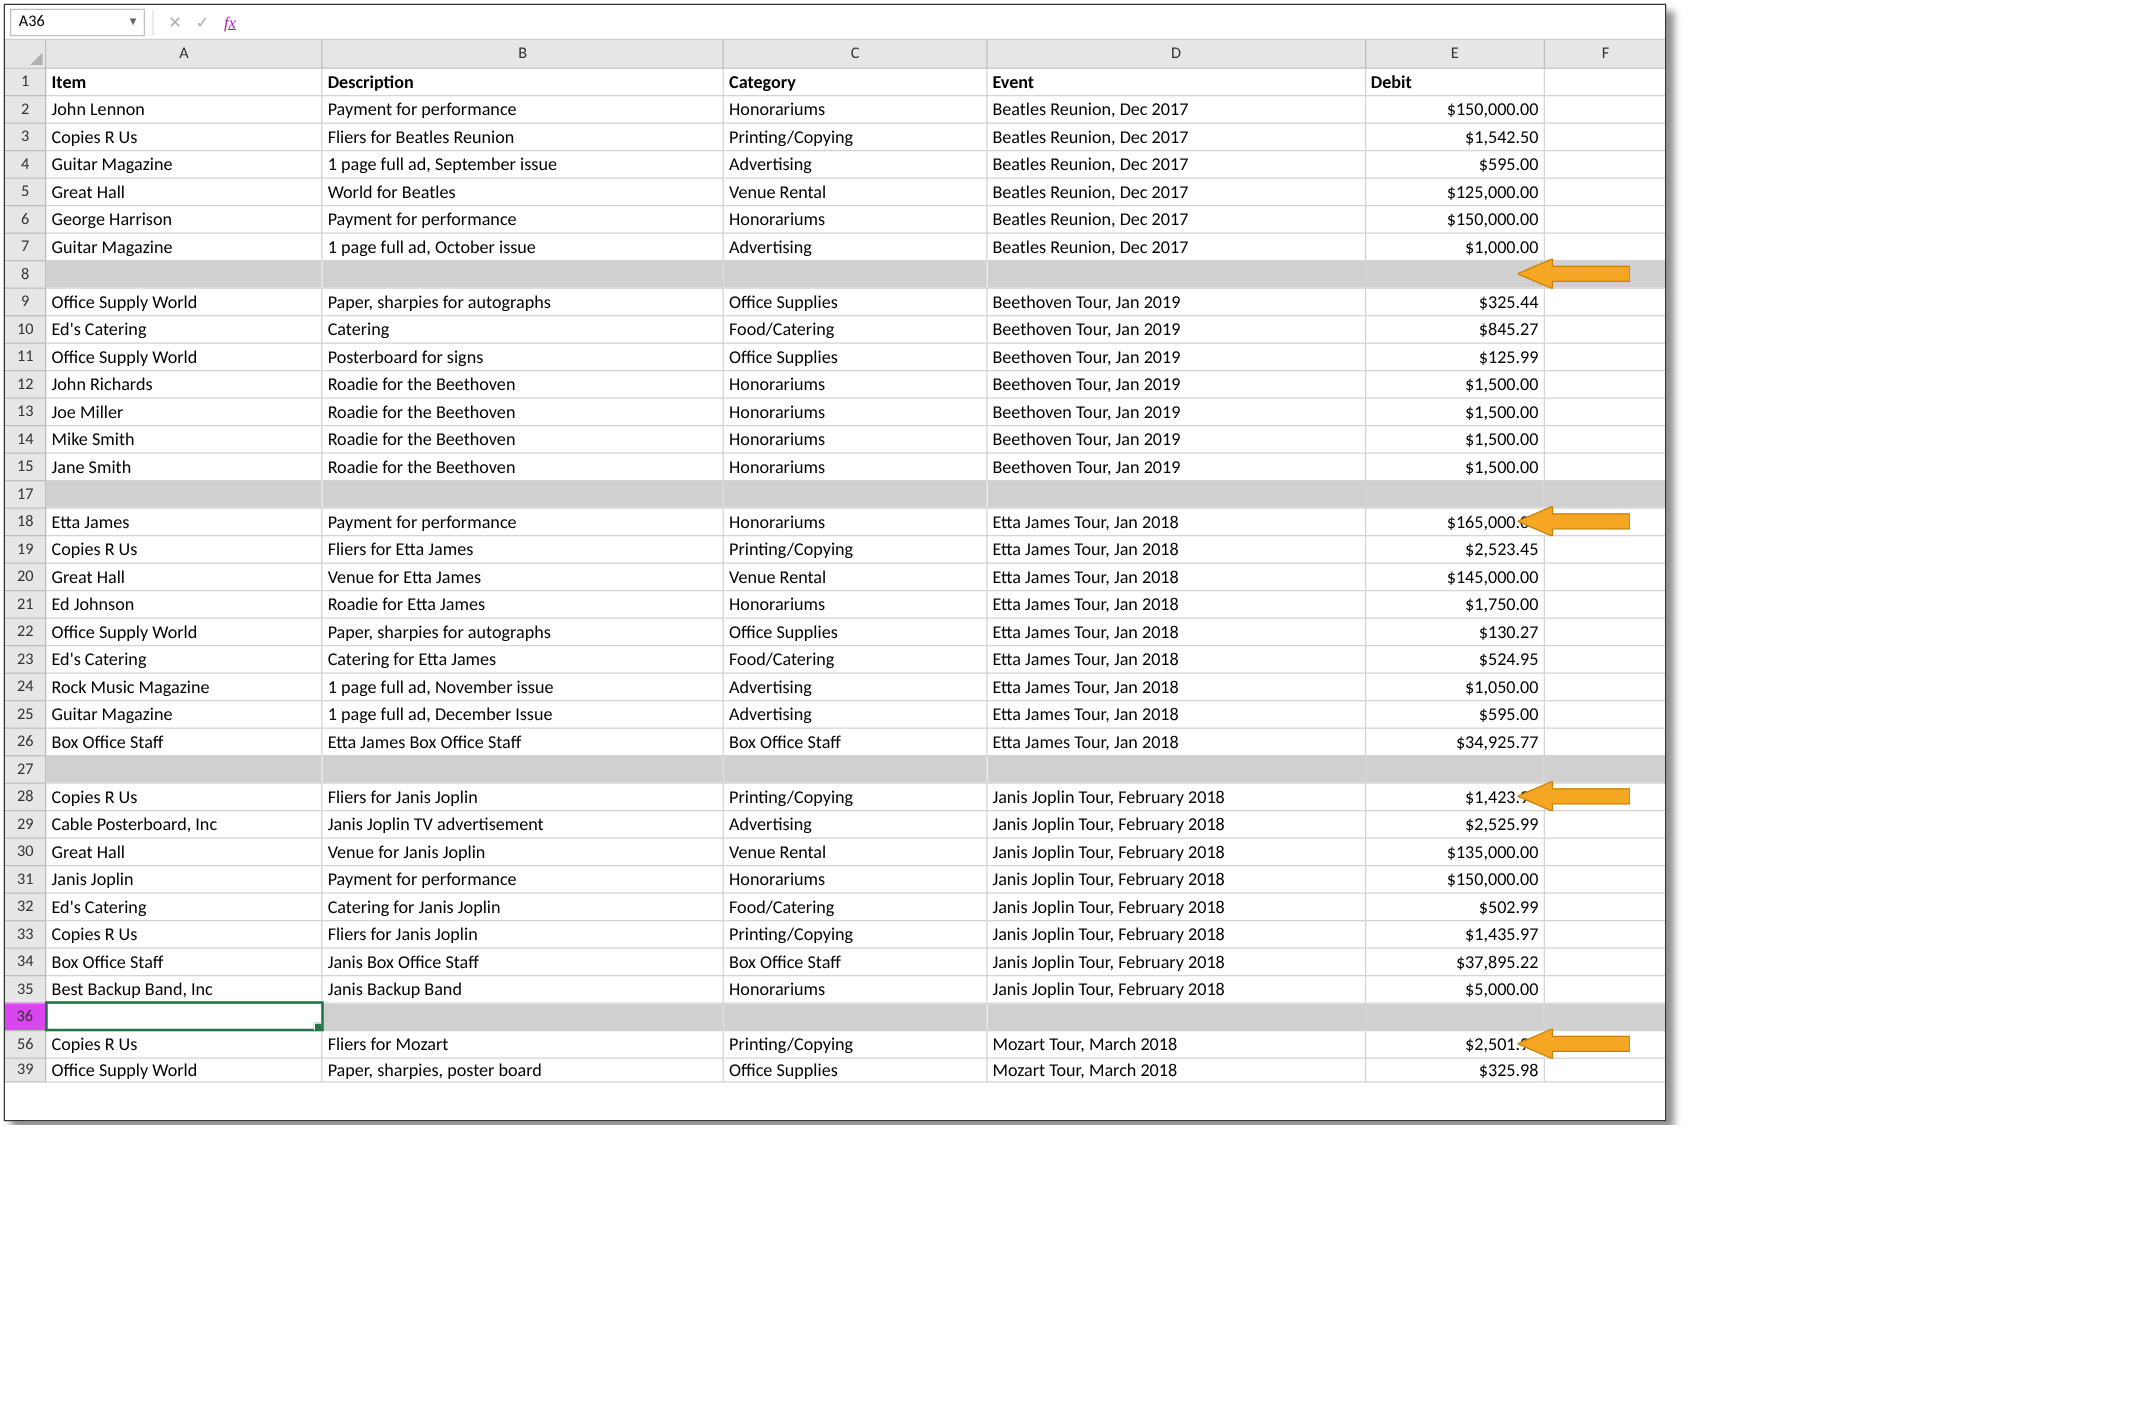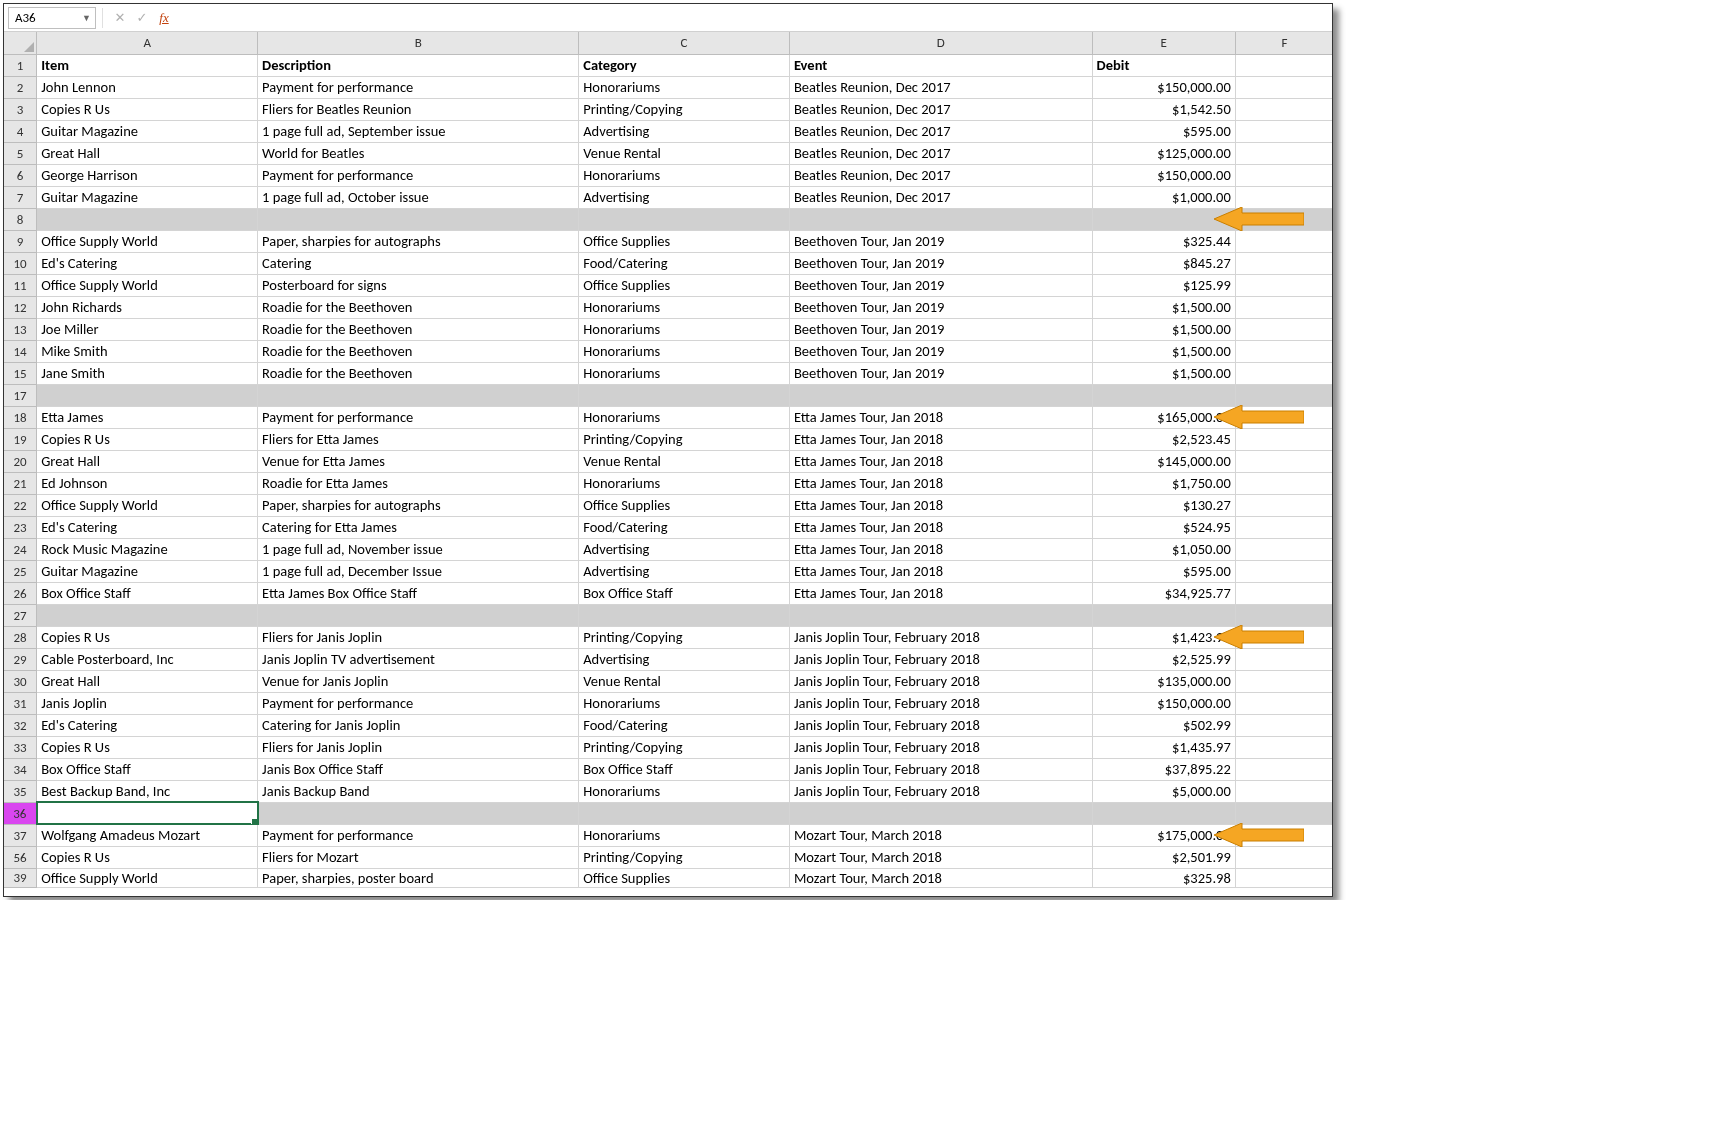--- a/index.html
+++ b/index.html
@@ -23,21 +23,21 @@
 
   
   .formula-bar {
     display: flex;
     align-items: center;
     height: 28px;
     background: #fff;
     border-bottom: 1px solid #d0d0d0;
   }
   .name-box {
-    width: 88px;
+    width: 108px;
     height: 22px;
     border: 1px solid #bfbfbf;
     background: #fff;
     display: flex;
     align-items: center;
     padding: 0 6px;
     font-size: 13px;
     margin-left: 4px;
     position: relative;
   }
@@ -46,21 +46,21 @@
     right: 4px;
     font-size: 9px;
     color: #666;
   }
   .fb-sep { width:1px;height:20px;background:#e0e0e0;margin:0 6px; }
   .fb-btn {
     width: 22px; height:22px;
     display:flex;align-items:center;justify-content:center;
     color:#b0b0b0;font-size:13px;
   }
-  .fx { font-style: italic; color:#c2410c; font-family: 'Times New Roman', serif; text-decoration: underline; }
+  .fx { font-style: italic; color:#a21caf; font-family: 'Times New Roman', serif; text-decoration: underline; }
   .formula-input {
     flex:1; height:22px; border:none; background:#fff; padding:0 6px; font-size:13px;
   }
 
   
   .grid-scroll { height: 864px; overflow:hidden; position:relative; }
   table.grid { border-collapse: collapse; table-layout: fixed; width: 1330px; }
   .corner {
     width:32px; height:22px; background:#e6e6e6;
     border-right:1px solid #bdbdbd; border-bottom:1px solid #bdbdbd;
@@ -448,29 +448,20 @@
             <td class="cell num">$5,000.00</td>
             <td class="cell"></td>
           </tr>
           <tr class="blank sel-row">
             <th class="rowhdr">36</th>
             <td class="cell sel" style="background: rgb(255, 255, 255);"></td>
             <td class="cell"></td>
             <td class="cell"></td>
             <td class="cell"></td>
             <td class="cell"></td>
-            <td class="cell"></td>
-          </tr>
-          <tr>
-            <th class="rowhdr">37</th>
-            <td class="cell">Wolfgang Amadeus Mozart</td>
-            <td class="cell">Payment for performance</td>
-            <td class="cell">Honorariums</td>
-            <td class="cell">Mozart Tour, March 2018</td>
-            <td class="cell num">$175,000.00</td>
             <td class="cell"></td>
           </tr>
           <tr>
             <th class="rowhdr">56</th>
             <td class="cell">Copies R Us</td>
             <td class="cell">Fliers for Mozart</td>
             <td class="cell">Printing/Copying</td>
             <td class="cell">Mozart Tour, March 2018</td>
             <td class="cell num">$2,501.99</td>
             <td class="cell"></td>

